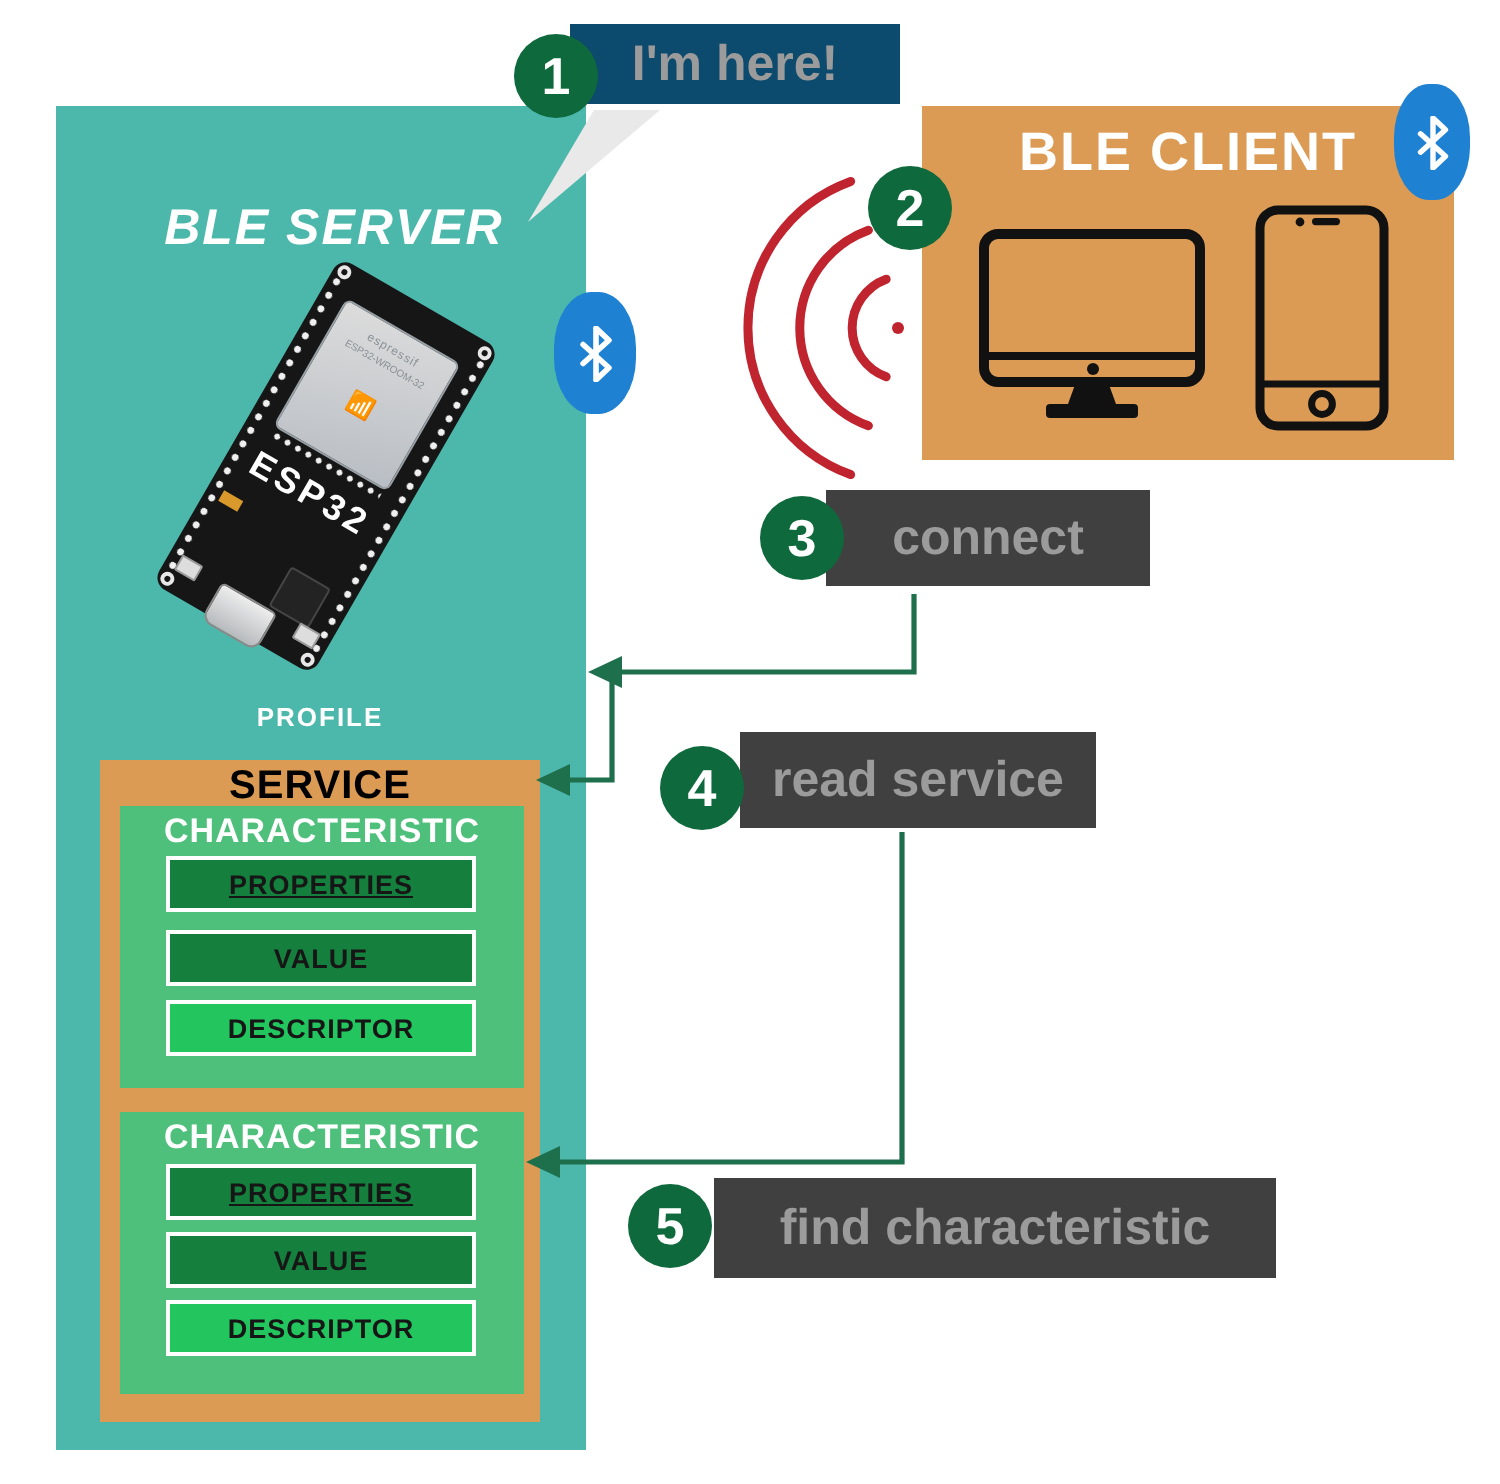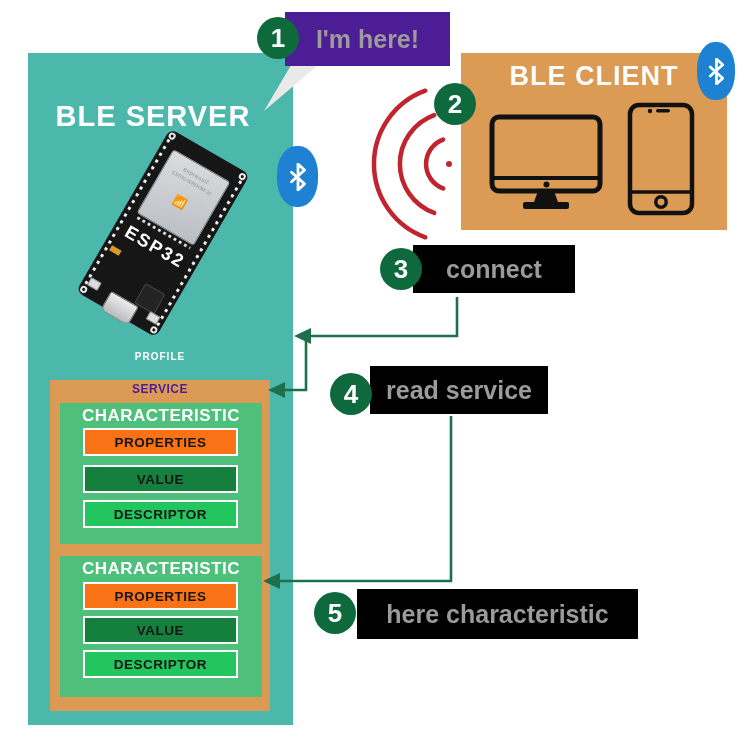--- a/index.html
+++ b/index.html
@@ -4,53 +4,53 @@
 <style>
   html,body{margin:0;padding:0;background:#fff;}
   .canvas{position:relative;width:750px;height:742px;background:#ffffff;overflow:hidden;
           font-family:"Liberation Sans",sans-serif;}
   .abs{position:absolute;}
 
   
   .server-panel{left:28px;top:53px;width:265px;height:672px;background:#4CB8AC;}
   .client-panel{left:461px;top:53px;width:266px;height:177px;background:#DC9B54;}
   .panel-title{color:#fff;font-weight:bold;letter-spacing:1px;text-align:center;}
-  .server-title{left:28px;top:100px;width:250px;font-size:29px;}
+  .server-title{left:42px;top:100px;width:250px;font-size:25px;font-style:italic;}
   .client-title{left:461px;top:61px;width:266px;font-size:27px;}
 
   
-  .bubble{left:285px;top:12px;width:165px;height:54px;background:#4c1d95;
+  .bubble{left:285px;top:12px;width:165px;height:40px;background:#0c4a6e;
           display:flex;align-items:center;justify-content:center;}
   .bubble-text{color:#9B9B9B;font-weight:bold;font-size:25px;}
   .bubble-tail{left:258px;top:55px;width:78px;height:58px;background:#E9E9E9;
                clip-path:polygon(39px 0,72px 0,6px 56px);}
 
   
   .badge{width:42px;height:42px;border-radius:50%;background:#0E693C;color:#fff;
          display:flex;align-items:center;justify-content:center;
          font-size:26px;font-weight:bold;z-index:6;}
   
-  .slabel{background:#000000;color:#9B9B9B;font-weight:bold;font-size:25px;
+  .slabel{background:#404040;color:#9B9B9B;font-weight:bold;font-size:25px;
           display:flex;align-items:center;justify-content:center;z-index:4;}
 
   
   .profile-label{left:50px;top:351px;width:220px;text-align:center;color:#fff;
-                 font-weight:bold;font-size:10px;letter-spacing:1px;}
+                 font-weight:bold;font-size:13px;letter-spacing:1px;}
   .service-box{left:50px;top:380px;width:220px;height:331px;background:#DC9B54;}
-  .service-label{top:2px;left:0;width:220px;text-align:center;color:#4c1d95;
-                 font-weight:bold;font-size:12px;letter-spacing:0.5px;}
+  .service-label{top:2px;left:0;width:220px;text-align:center;color:#000000;
+                 font-weight:bold;font-size:20px;letter-spacing:0.5px;}
   .char-box{left:10px;width:202px;height:141px;background:#4FBF7C;}
   .char-box.first{top:23px;}
   .char-box.second{top:176px;}
   .char-title{top:3px;left:0;width:202px;text-align:center;color:#fff;
               font-weight:bold;font-size:17px;letter-spacing:0.5px;}
   .row{left:23px;width:151px;height:24px;border:2px solid #fff;color:#161616;
        font-weight:bold;font-size:13.5px;letter-spacing:0.5px;
        display:flex;align-items:center;justify-content:center;}
-  .row-blue{background:#f97316;}
+  .row-blue{background:#15803d;text-decoration:underline;}
   .row-pink{background:#15803d;}
   .row-green{background:#22c55e;}
 
   
   .bt{background:#1E81D2;border-radius:46%;display:flex;align-items:center;
       justify-content:center;z-index:7;}
 
   
   .esp32{left:117px;top:139px;width:92px;height:188px;background:#161616;
          border-radius:7px;transform:rotate(30deg);z-index:3;}
@@ -166,21 +166,21 @@
     </div>
   <div class="abs badge" style="left:330px;top:373px;">
     <span>4</span>
     </div>
   <div class="abs badge" style="left:314px;top:592px;">
     <span>5</span>
     </div>
 
   <div class="abs slabel" style="left:413px;top:245px;width:162px;height:48px;">connect</div>
   <div class="abs slabel" style="left:370px;top:366px;width:178px;height:48px;">read service</div>
-  <div class="abs slabel" style="left:357px;top:589px;width:281px;height:50px;">here characteristic</div>
+  <div class="abs slabel" style="left:357px;top:589px;width:281px;height:50px;">find characteristic</div>
 
   <div class="abs profile-label">PROFILE</div>
   <div class="abs service-box">
     <div class="abs service-label">SERVICE</div>
 
     <div class="abs char-box first">
       <div class="abs char-title">CHARACTERISTIC</div>
       <div class="abs row row-blue" style="top:25px;">PROPERTIES</div>
       <div class="abs row row-pink" style="top:62px;">VALUE</div>
       <div class="abs row row-green" style="top:97px;">DESCRIPTOR</div>

